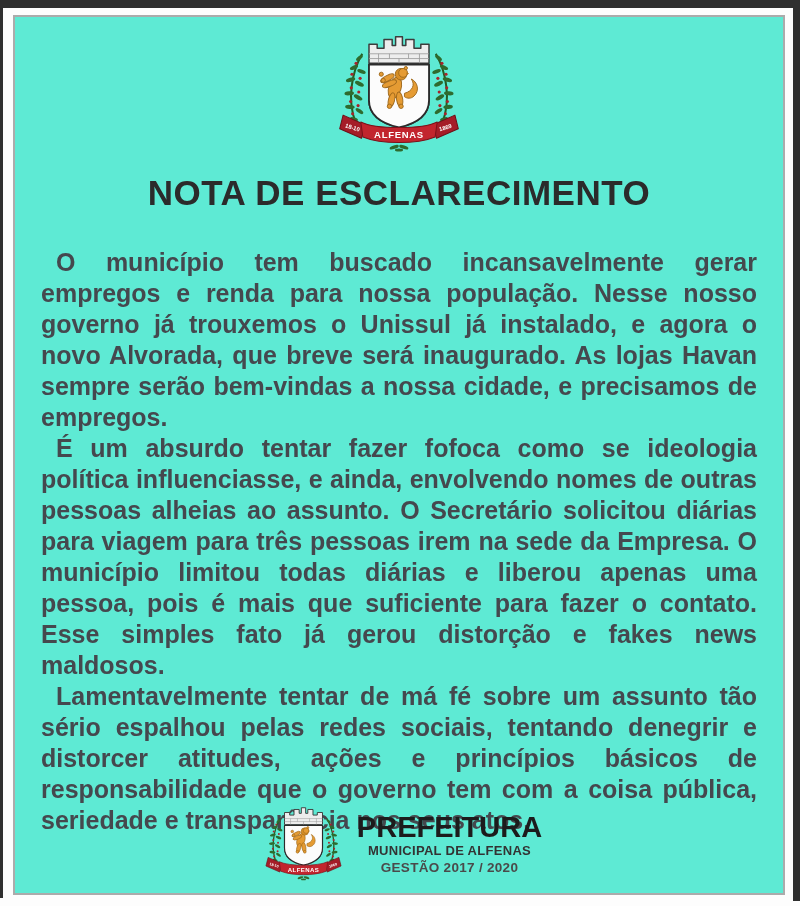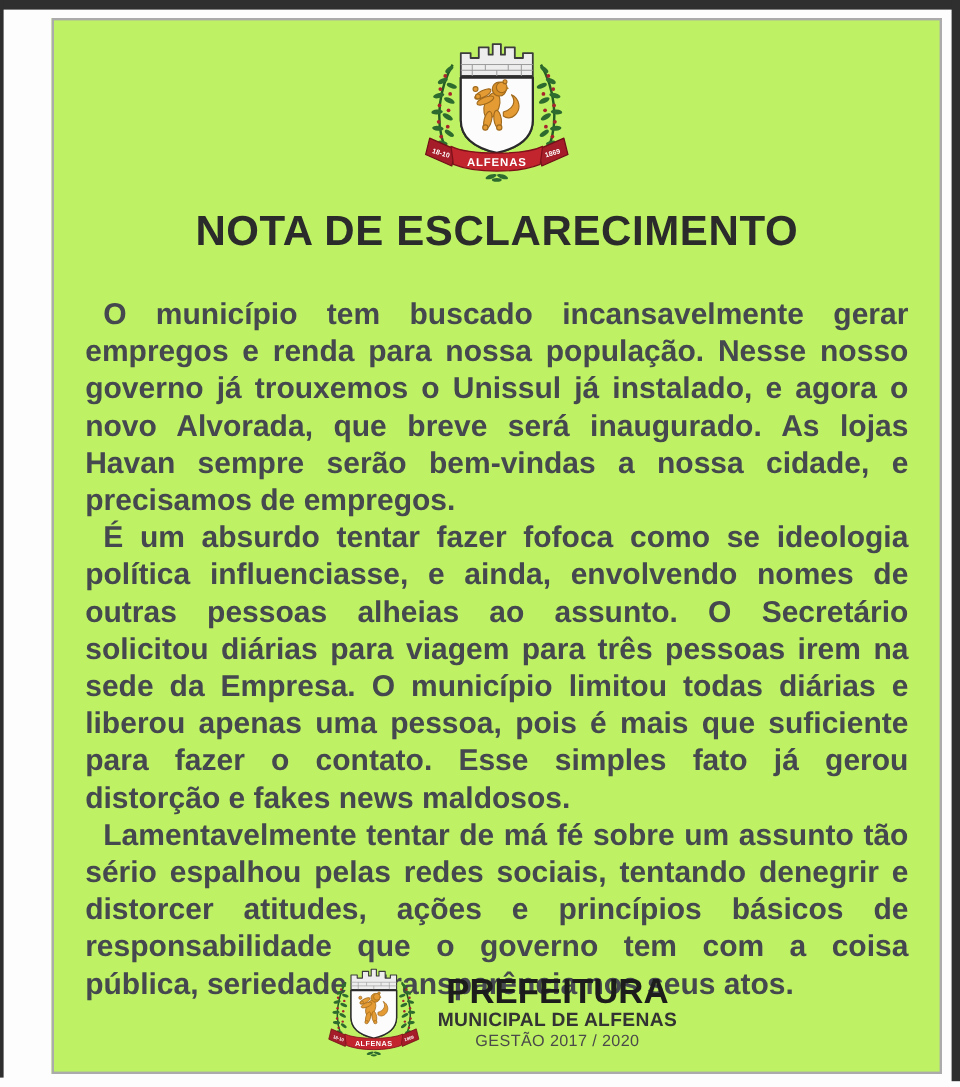--- a/index.html
+++ b/index.html
@@ -12,22 +12,21 @@
     overflow: hidden;
   }
   .frame-top    { position: absolute; top: 0; left: 0; width: 800px; height: 8px;  background: #2f2f2f; }
   .frame-left   { position: absolute; top: 0; left: 0; width: 3px;  height: 898px; background: #2f2f2f; }
   .frame-right  { position: absolute; top: 0; right: 0; width: 7px; height: 901px; background: #2f2f2f; }
 
   .sheet {
     position: absolute;
     left: 13px; top: 15px; right: 15px; bottom: 11px;
     border: 2px solid #ababab;
-    background: #bef264;
-    margin-left: 30px;
+    background: #5eead4;
   }
   .crest-top {
     display: block;
     margin: 12px auto 0 auto;
     width: 150px; height: 130px;
   }
   .doc-title {
     margin: 14px 0 0 0;
     text-align: center;
     font-size: 35px;
@@ -50,22 +49,22 @@
     position: absolute;
     left: 0; right: 0; bottom: 8px;
     display: flex;
     align-items: center;
     justify-content: center;
     gap: 6px;
   }
   .crest-small { width: 95px; height: 82px; flex: 0 0 auto; }
   .footer-text { text-align: center; }
   .footer-line1 { font-size: 29px; line-height: 30px; font-weight: 800; color: #1c1c1c; }
-  .footer-line2 { font-size: 16px; line-height: 18px; font-weight: 700; color: #333333; letter-spacing: 0.3px; }
-  .footer-line3 { font-size: 13.5px; line-height: 16px; font-weight: 400; color: #4a4a4a; letter-spacing: 0.3px; }
+  .footer-line2 { font-size: 13px; line-height: 18px; font-weight: 700; color: #333333; letter-spacing: 0.3px; }
+  .footer-line3 { font-size: 13.5px; line-height: 16px; font-weight: 700; color: #4a4a4a; letter-spacing: 0.3px; }
   .svg-defs { position: absolute; width: 0; height: 0; overflow: hidden; }
 </style>
 </head>
 <body>
 
 <svg class="svg-defs" aria-hidden="true">
   <defs>
     <symbol id="crest" viewBox="0 0 220 190">
 
       <g id="branchL">

